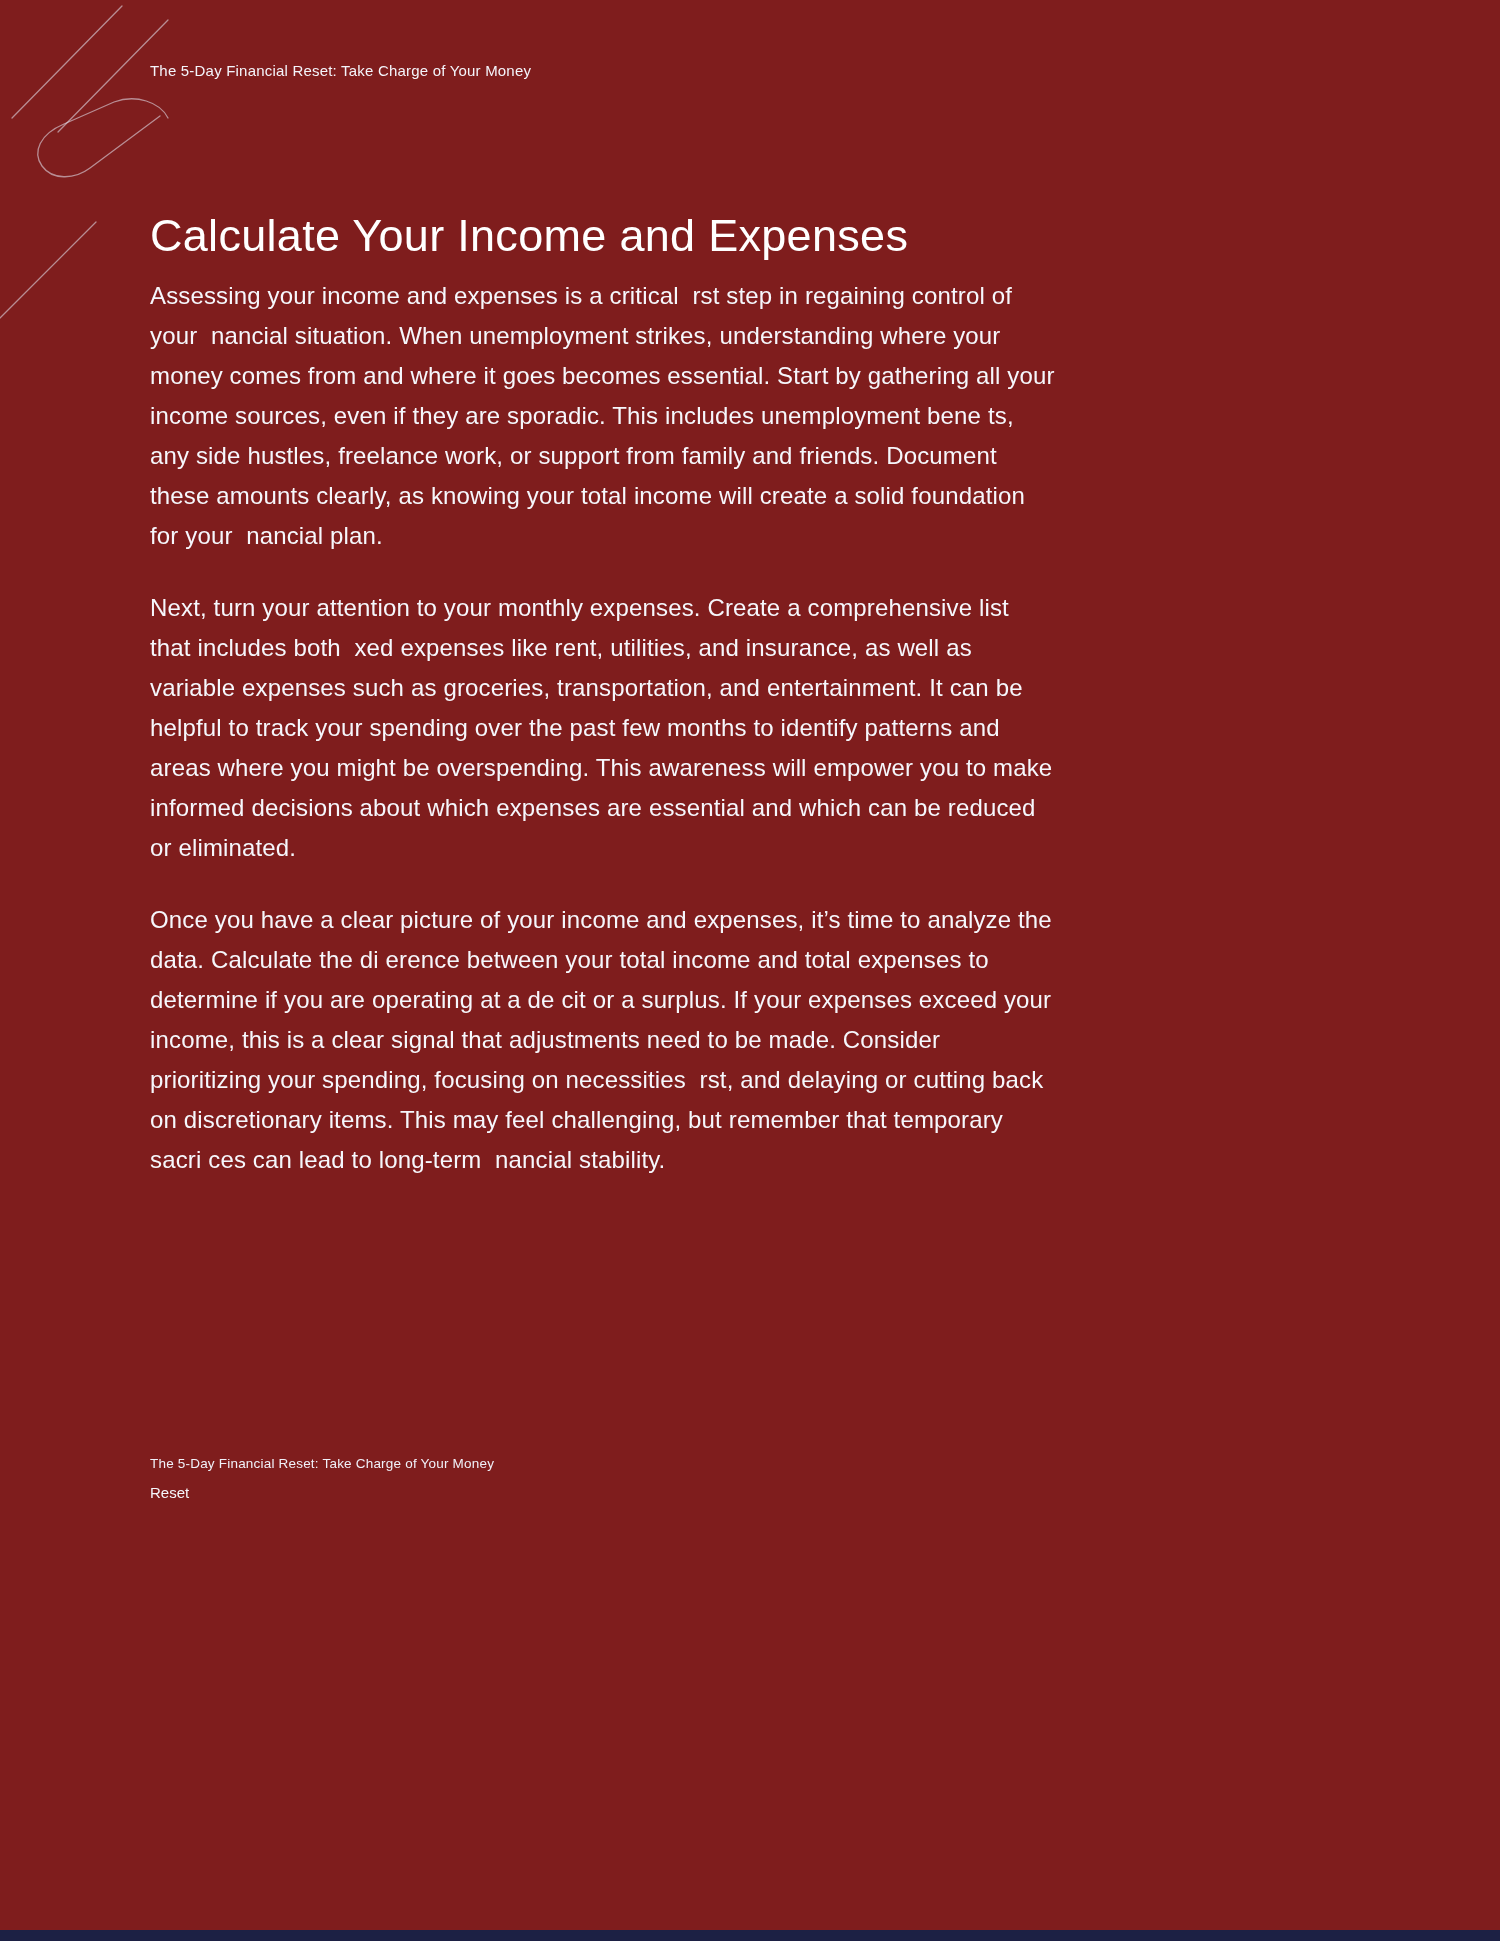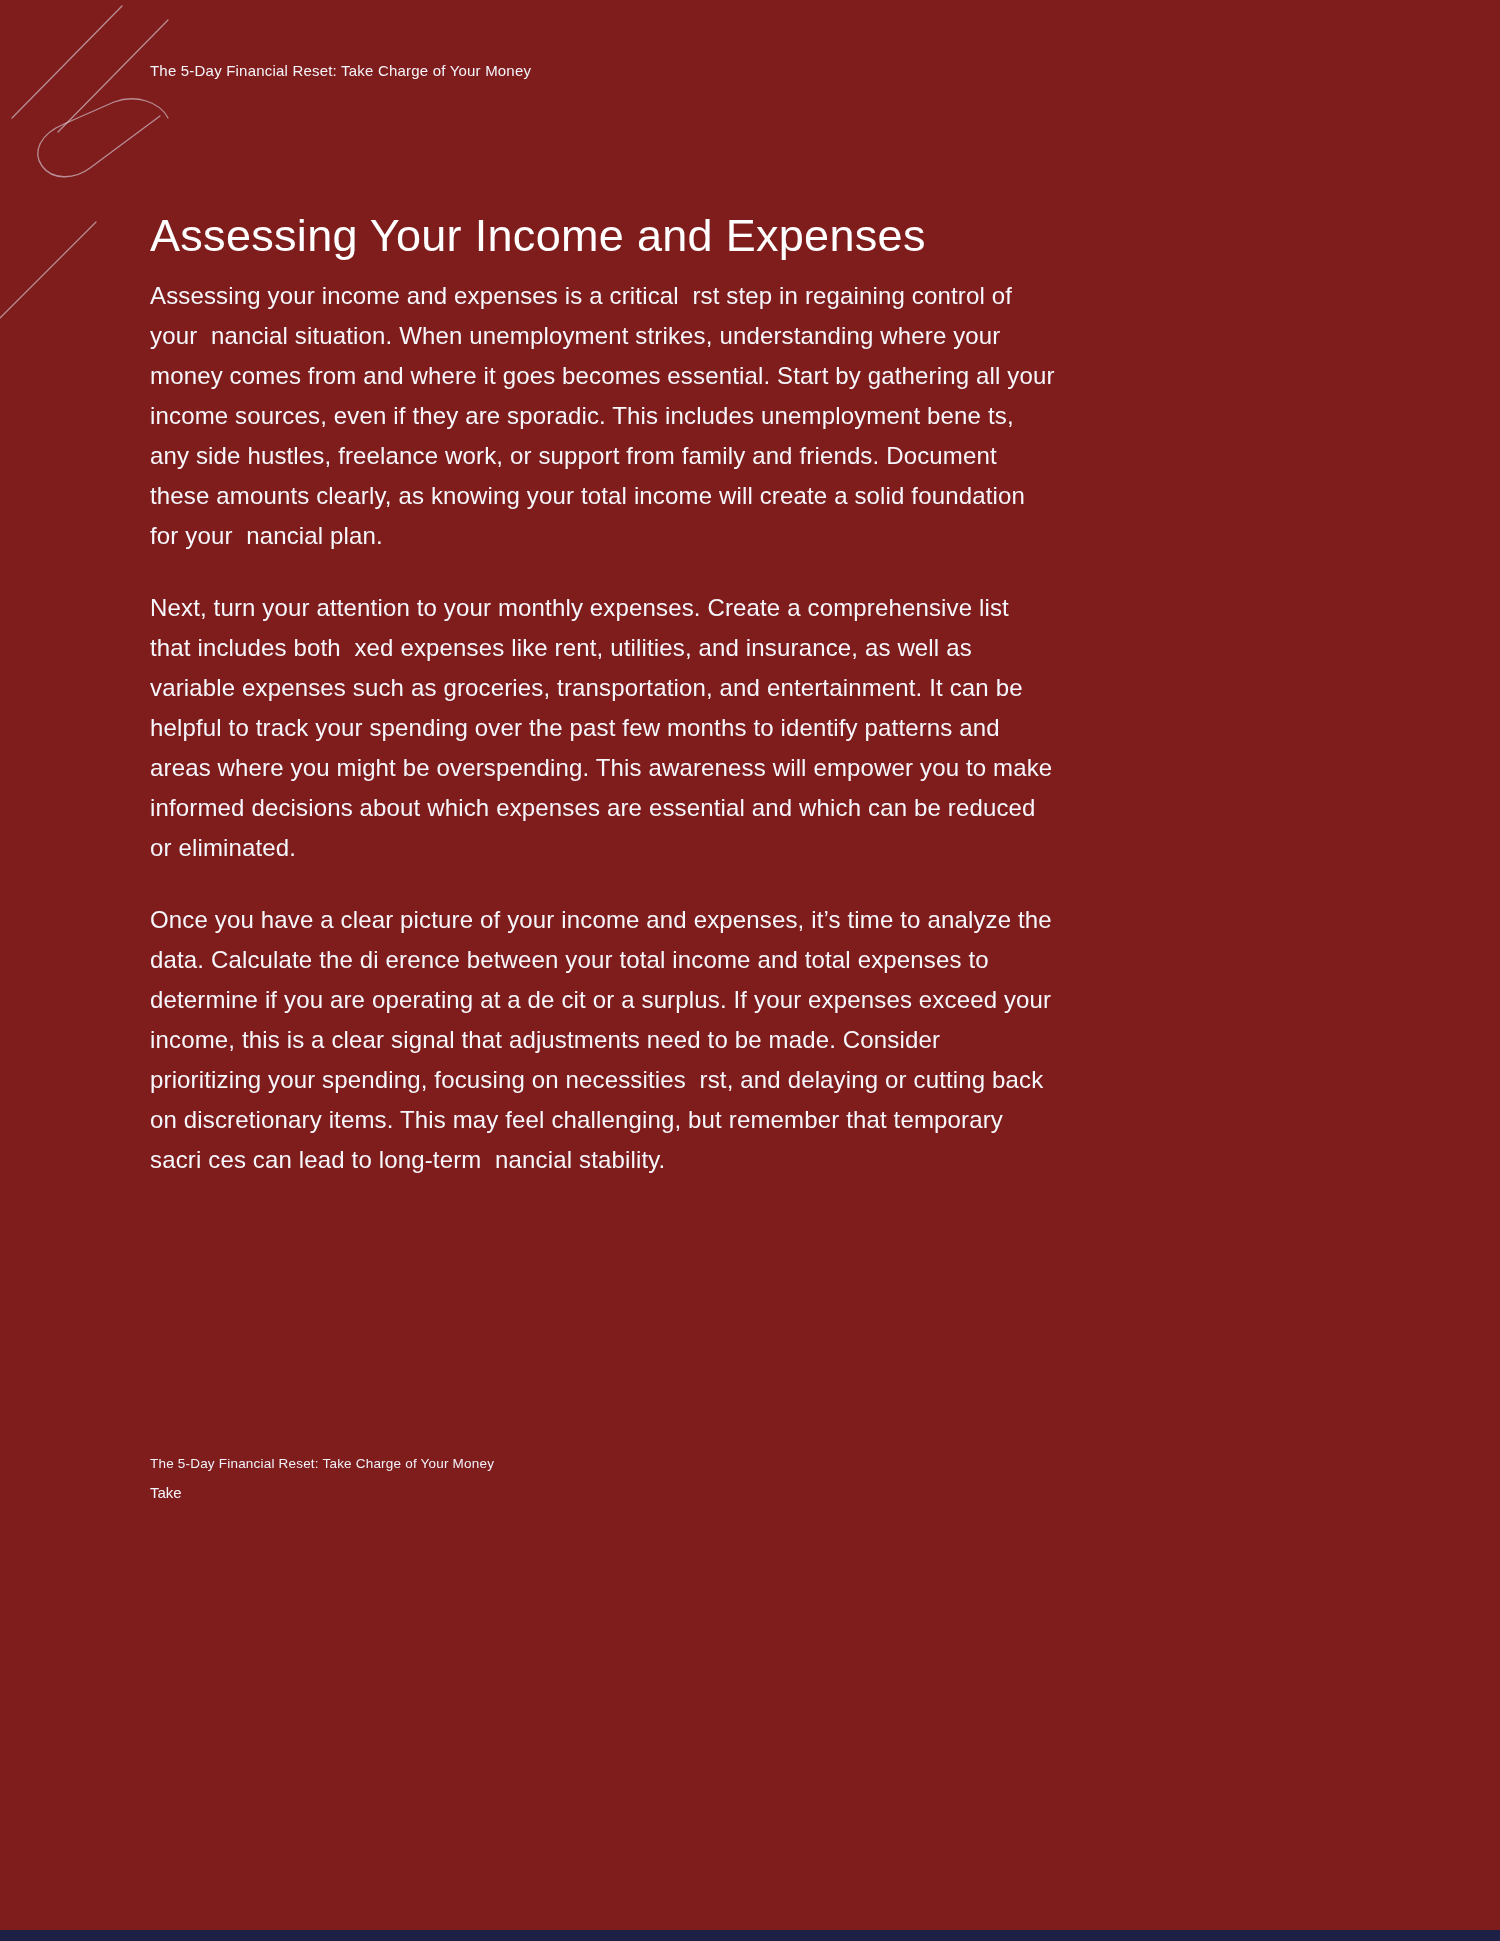--- a/index.html
+++ b/index.html
@@ -87,29 +87,29 @@
       <path d="M 12 118 L 122 6"></path>
       <path d="M 58 132 L 168 20"></path>
       <path d="M 0 318 L 96 222"></path>
       <path d="M 168 118 C 160 102 136 94 114 102 L 64 124 C 40 134 32 152 42 166 C 52 180 74 180 90 168 L 160 116"></path>
     </g>
   </svg>
 
   <div class="doc-header">The 5-Day Financial Reset: Take Charge of Your Money</div>
 
   <div class="content">
-    <h1>Assessing Your Income and Expenses</h1>
+    <h1>Calculate Your Income and Expenses</h1>
 
     <p>Assessing your income and expenses is a critical  rst step in regaining control of your  nancial situation. When unemployment strikes, understanding where your money comes from and where it goes becomes essential. Start by gathering all your income sources, even if they are sporadic. This includes unemployment bene ts, any side hustles, freelance work, or support from family and friends. Document these amounts clearly, as knowing your total income will create a solid foundation for your  nancial plan.</p>
 
     <p>Next, turn your attention to your monthly expenses. Create a comprehensive list that includes both  xed expenses like rent, utilities, and insurance, as well as variable expenses such as groceries, transportation, and entertainment. It can be helpful to track your spending over the past few months to identify patterns and areas where you might be overspending. This awareness will empower you to make informed decisions about which expenses are essential and which can be reduced or eliminated.</p>
 
     <p>Once you have a clear picture of your income and expenses, it’s time to analyze the data. Calculate the di erence between your total income and total expenses to determine if you are operating at a de cit or a surplus. If your expenses exceed your income, this is a clear signal that adjustments need to be made. Consider prioritizing your spending, focusing on necessities  rst, and delaying or cutting back on discretionary items. This may feel challenging, but remember that temporary sacri ces can lead to long-term  nancial stability.</p>
   </div>
 
   <div class="doc-footer">
     <div class="footer-title">The 5-Day Financial Reset: Take Charge of Your Money</div>
-    <div class="footer-page">Take</div>
+    <div class="footer-page">Reset</div>
   </div>
 
   <div class="bottom-strip"></div>
 
 </div>
 
 </body></html>

